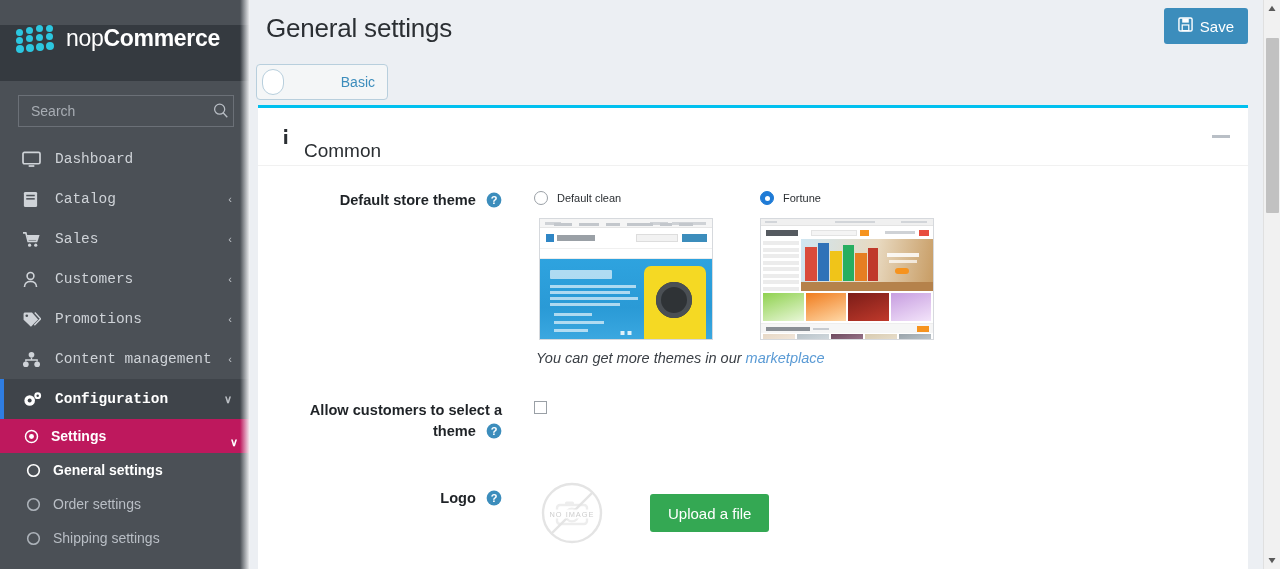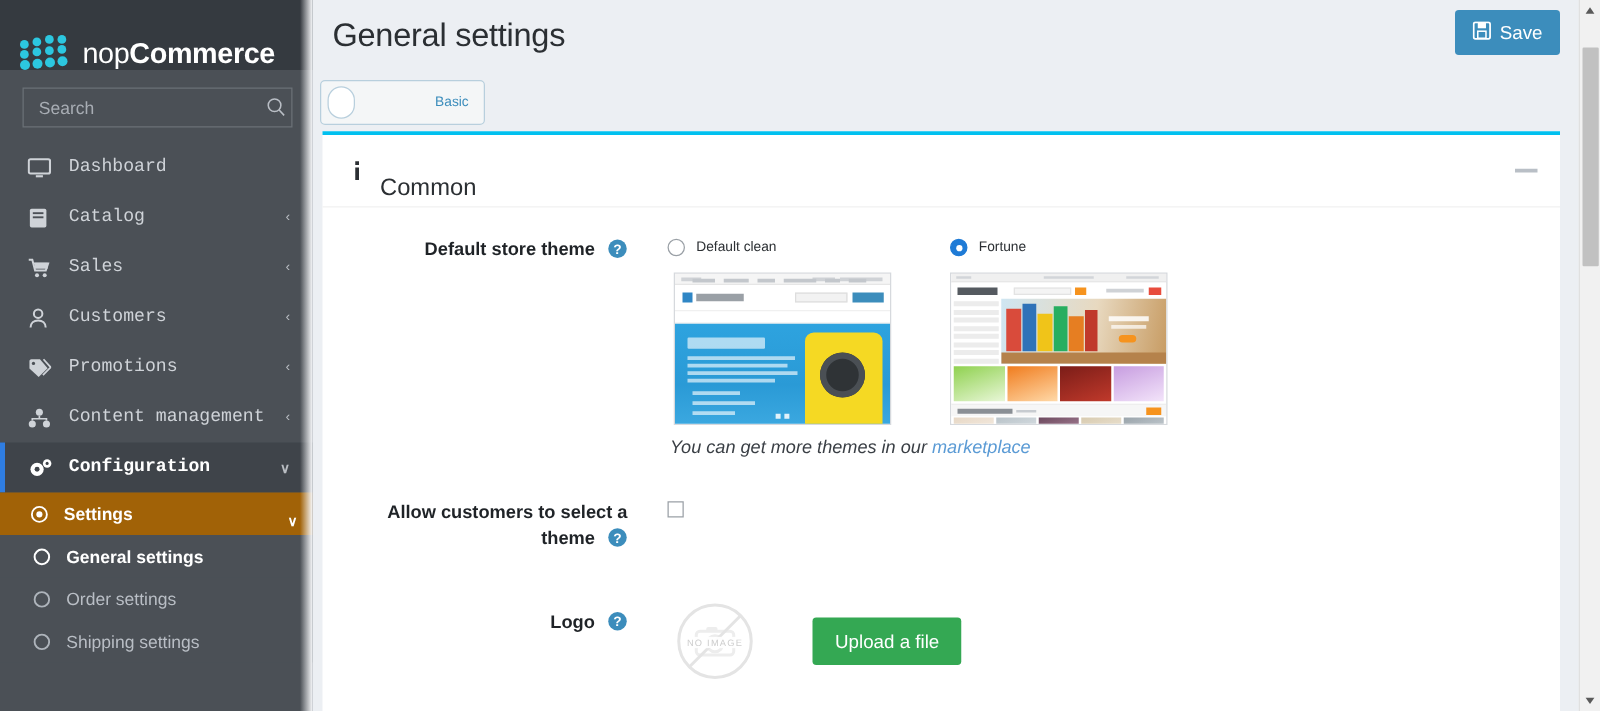--- a/index.html
+++ b/index.html
@@ -13,22 +13,23 @@
 
   
   .sidebar {
     width: 250px; height: 569px; flex: 0 0 250px;
     background: #4b5056;
     position: relative;
     overflow: hidden;
   }
   .brand {
     height: 56px; background: #353a40;
-    display: flex; align-items: flex-end; padding-left: 16px;
+    display: flex; align-items: flex-start; padding-left: 16px;
     position: relative;
+    margin-top: 25px;
   }
   .brand-dots { width: 44px; height: 28px; position: relative; flex: 0 0 44px; }
   .brand-dots i {
     position: absolute; width: 7px; height: 7px; border-radius: 50%;
     background: #2cc7e0; display: block;
   }
   .brand-text {
     color: #ffffff; font-size: 23px; letter-spacing: -0.3px;
     margin-left: 6px; white-space: nowrap;
   }
@@ -63,21 +64,21 @@
   .nav-item.active::before {
     content: ""; position: absolute; left: 0; top: 0; bottom: 0;
     width: 4px; background: #2f7de1;
   }
   .sub-item {
     height: 34px; display: flex; align-items: center;
     padding-left: 26px; position: relative;
     color: #b9bec5; font-size: 14px; cursor: pointer;
     background: #4b5056;
   }
-  .sub-item.lvl1 { background: #a16207; color: #fff; font-weight: bold; padding-left: 24px; }
+  .sub-item.lvl1 { background: #be185d; color: #fff; font-weight: bold; padding-left: 24px; }
   .sub-item .rico { width: 18px; flex: 0 0 18px; display:flex; align-items:center;}
   .sub-item .lbl { margin-left: 9px; flex: 1; white-space: nowrap; }
   .sub-item.current { color: #ffffff; font-weight: bold; }
   .sub-item .arr { font-size: 11px; position: relative; top: 6px; padding-right: 12px;}
 
   .sidebar-fade {
     position: absolute; right: 0; top: 0; width: 10px; height: 100%;
     background: linear-gradient(to right, rgba(236,239,243,0), #f7f8fa);
     pointer-events: none;
   }
@@ -108,21 +109,21 @@
   .toggle-tab {
     display: flex; align-items: center;
     border: 1px solid #b8cfdd; background: #f4f6f7;
     border-radius: 4px; height: 36px; width: 132px;
     padding: 0 12px 0 5px; cursor: pointer;
   }
   .toggle-knob {
     width: 22px; height: 26px; border-radius: 12px;
     background: #ffffff; border: 1px solid #b8cfdd; flex: 0 0 22px;
   }
-  .toggle-lbl { flex: 1; text-align: right; color: #3c8dbc; font-size: 11px; }
+  .toggle-lbl { flex: 1; text-align: right; color: #3c8dbc; font-size: 14px; }
 
   .card {
     margin: 5px 32px 0 8px;
     background: #ffffff;
     border-top: 3px solid #00c0ef;
     min-height: 470px;
     position: relative;
   }
   .card-head {
     height: 58px; display: flex; align-items: center;

